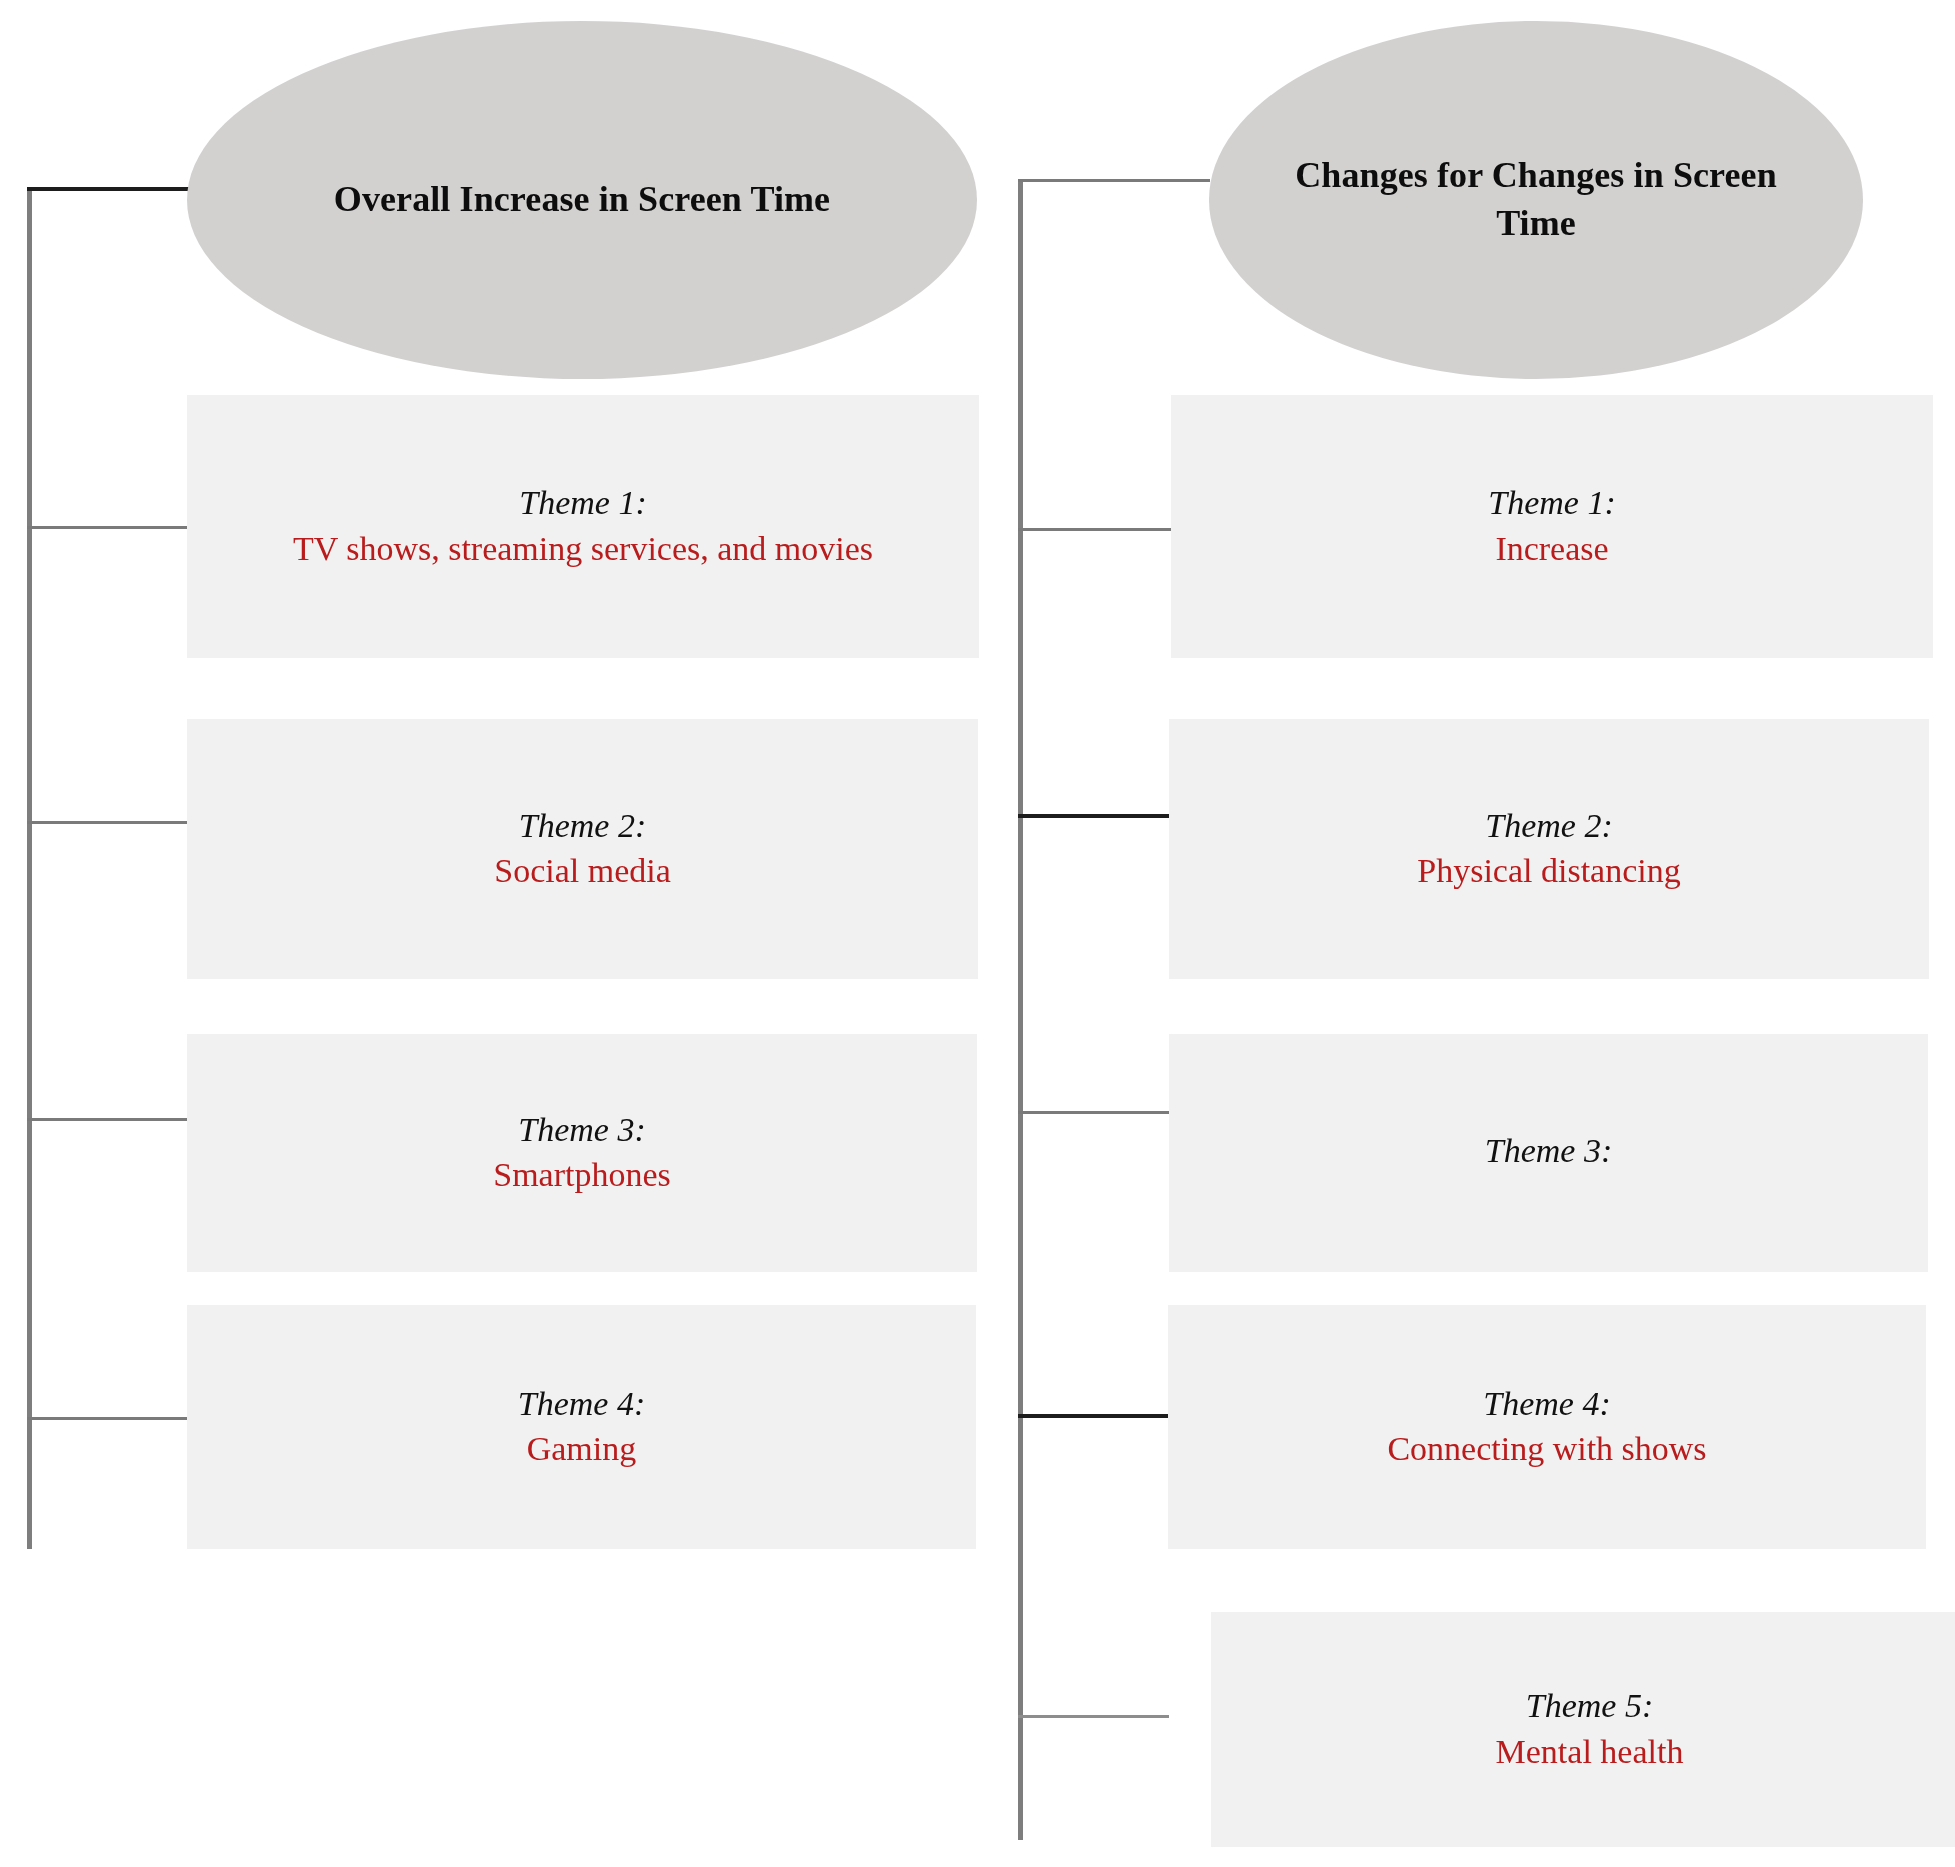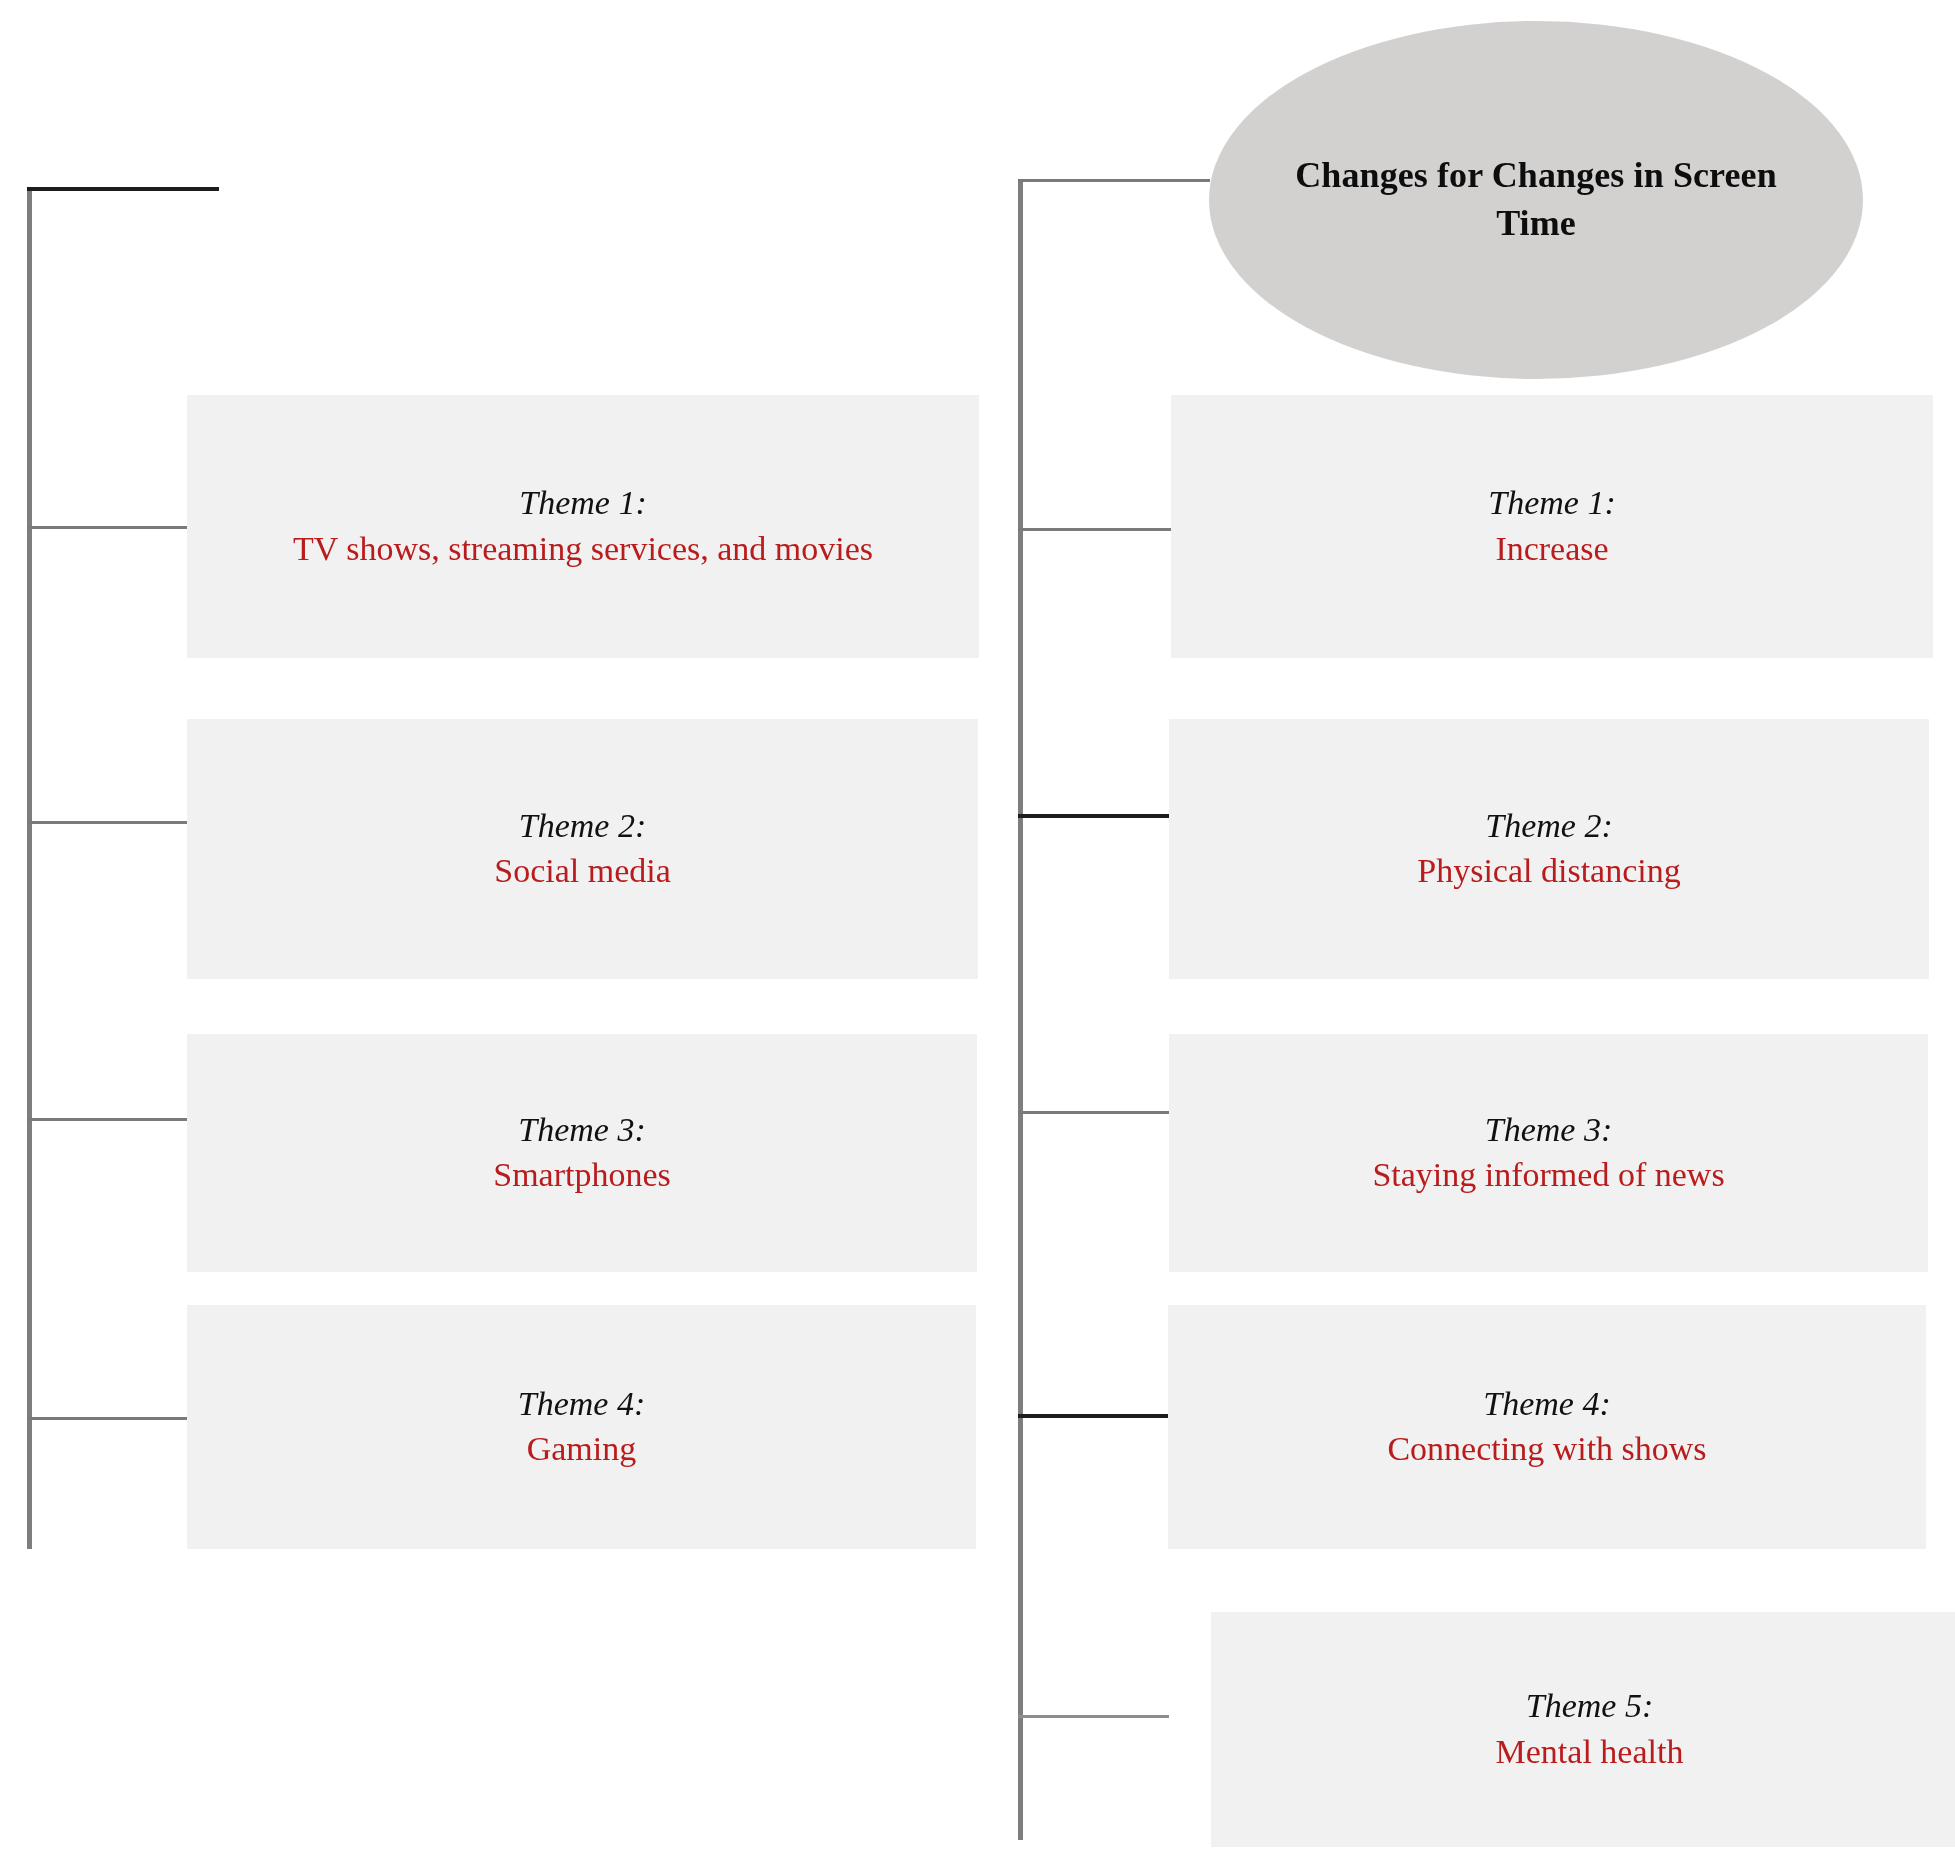--- a/index.html
+++ b/index.html
@@ -94,20 +94,23 @@
 <div id="canvas">
 
   <div class="spine" style="left:27px; top:187px; height:1362px;"></div>
 
   <div class="branch dark" style="left:27px; top:187px; width:192px;"></div>
   <div class="branch" style="left:27px; top:526px; width:190px;"></div>
   <div class="branch" style="left:27px; top:821px; width:164px;"></div>
   <div class="branch" style="left:27px; top:1118px; width:164px;"></div>
   <div class="branch" style="left:27px; top:1417px; width:164px;"></div>
 
+  <div class="ellipse" style="left:187px; top:21px; width:790px; height:358px;">
+    <span class="ellipse-label">Overall Increase in Screen Time</span>
+  </div>
 
   <div class="theme-box" style="left:187px; top:395px; width:792px; height:263px;">
     <span class="theme-title">Theme 1:</span>
     <span class="theme-body">TV shows, streaming services, and movies</span>
   </div>
 
   <div class="theme-box" style="left:187px; top:719px; width:791px; height:260px;">
     <span class="theme-title">Theme 2:</span>
     <span class="theme-body">Social media</span>
   </div>
@@ -140,21 +143,20 @@
     <span class="theme-body">Increase</span>
   </div>
 
   <div class="theme-box" style="left:1169px; top:719px; width:760px; height:260px;">
     <span class="theme-title">Theme 2:</span>
     <span class="theme-body">Physical distancing</span>
   </div>
 
   <div class="theme-box" style="left:1169px; top:1034px; width:759px; height:238px;">
     <span class="theme-title">Theme 3:</span>
-    <span class="theme-body">Staying informed of news</span>
   </div>
 
   <div class="theme-box" style="left:1168px; top:1305px; width:758px; height:244px;">
     <span class="theme-title">Theme 4:</span>
     <span class="theme-body">Connecting with shows</span>
   </div>
 
   <div class="theme-box" style="left:1167px; top:1612px; width:757px; height:235px;margin-left:44px;">
     <span class="theme-title">Theme 5:</span>
     <span class="theme-body">Mental health</span>

